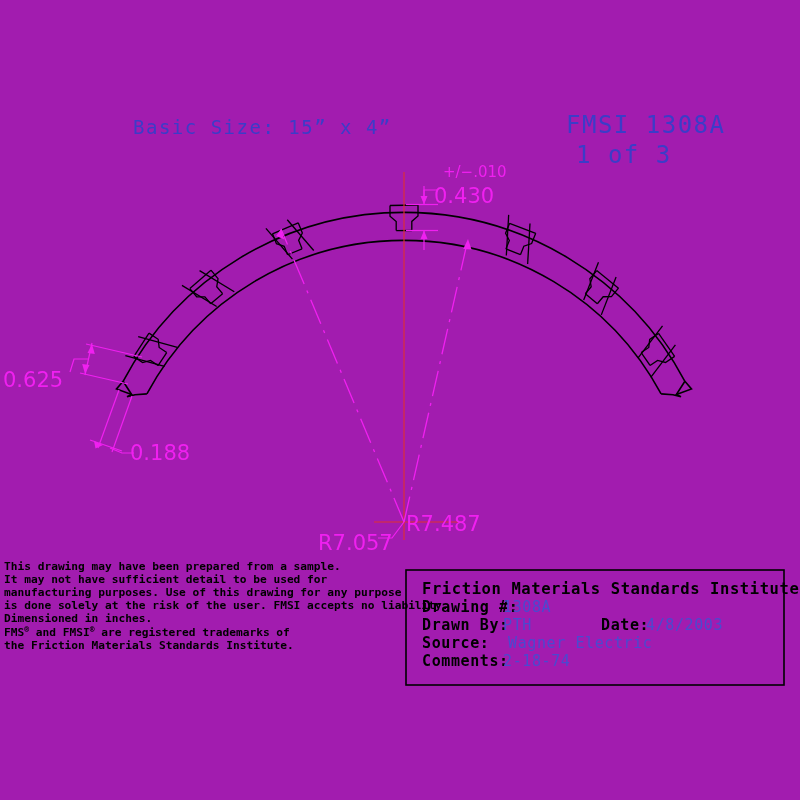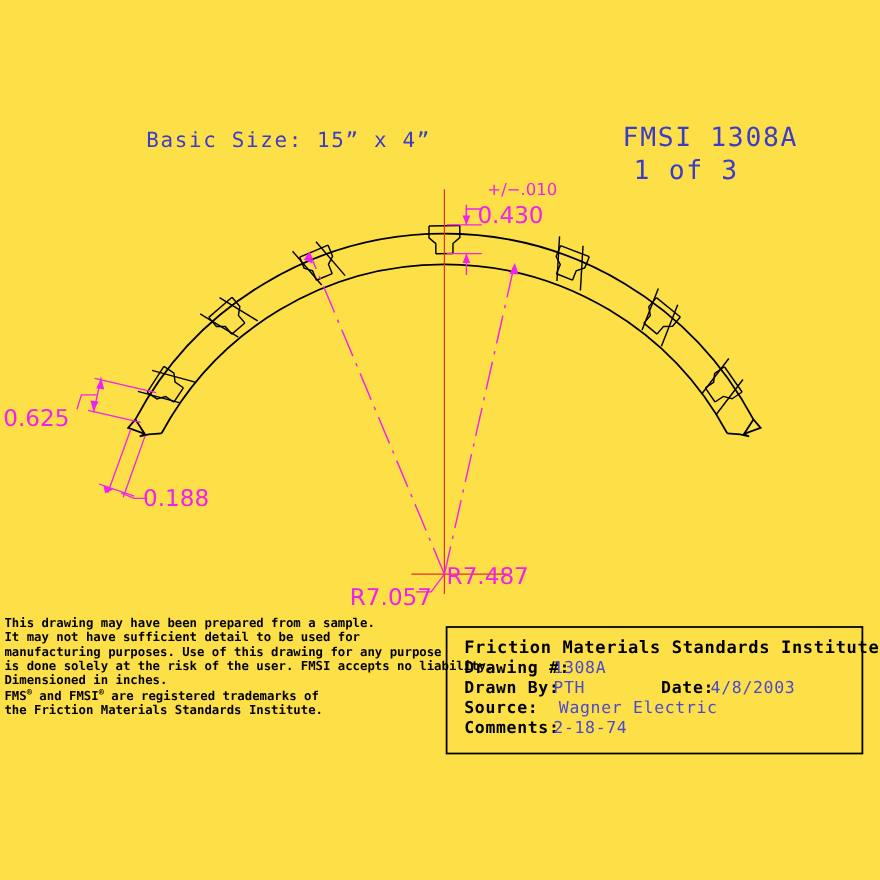--- a/index.html
+++ b/index.html
@@ -4,21 +4,21 @@
 <style>
   html, body {
     margin: 0;
     padding: 0;
     background: #ffffff;
   }
   #page {
     position: relative;
     width: 800px;
     height: 800px;
-    background: #fde047;
+    background: #a21caf;
     overflow: hidden;
     font-family: "DejaVu Sans Mono", monospace;
   }
   svg#drawing {
     position: absolute;
     left: 0;
     top: 0;
     width: 800px;
     height: 800px;
   }

